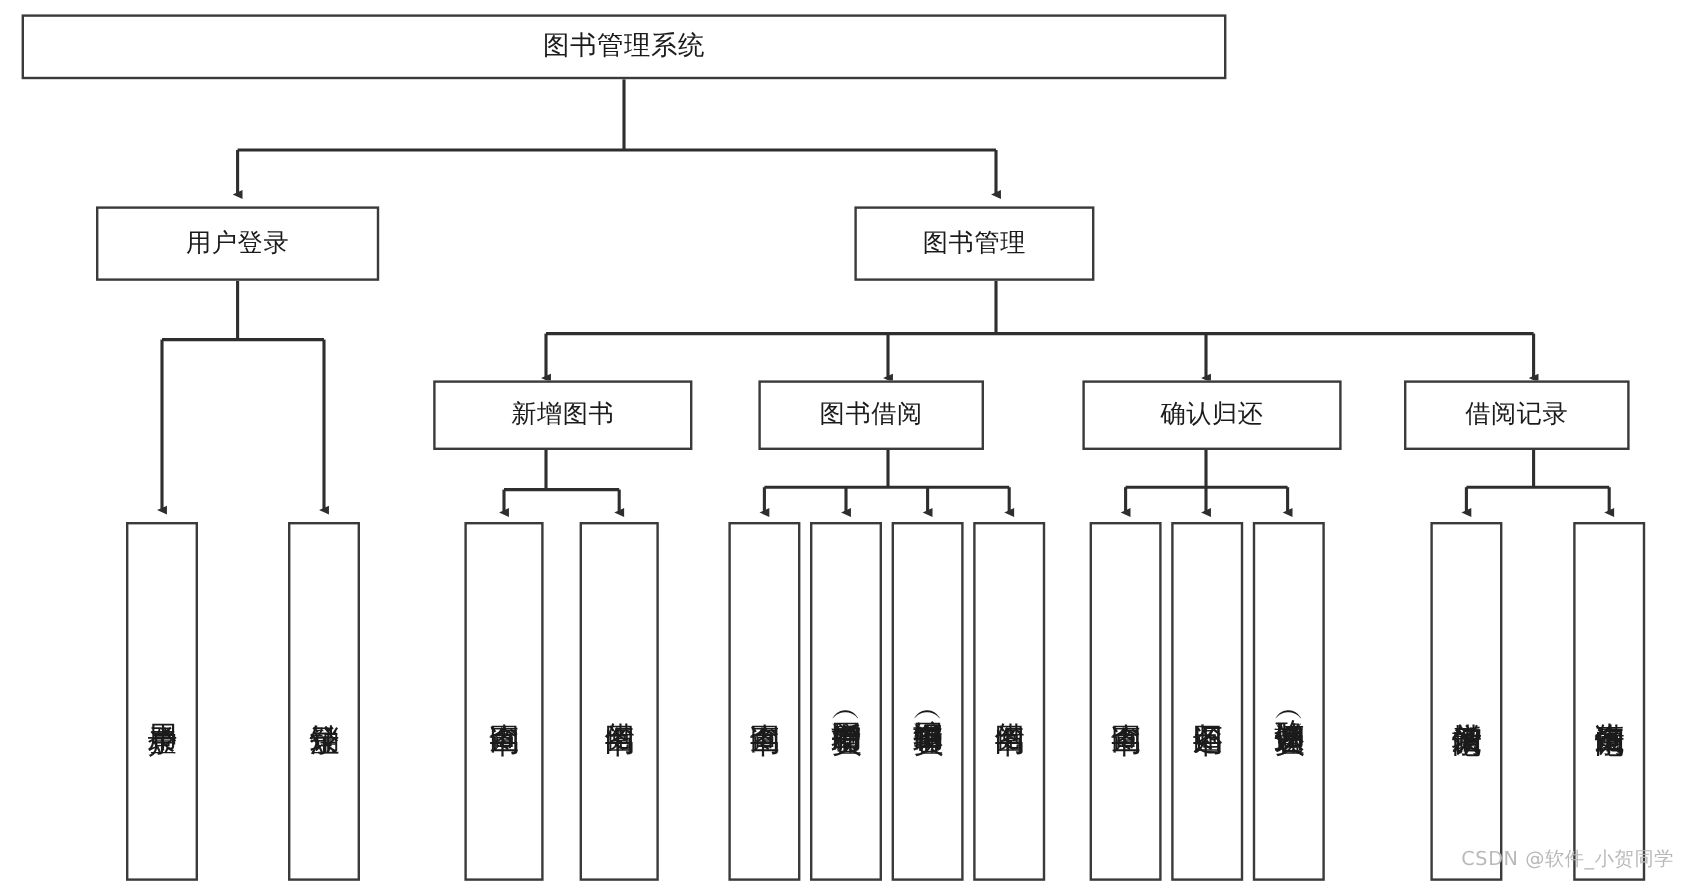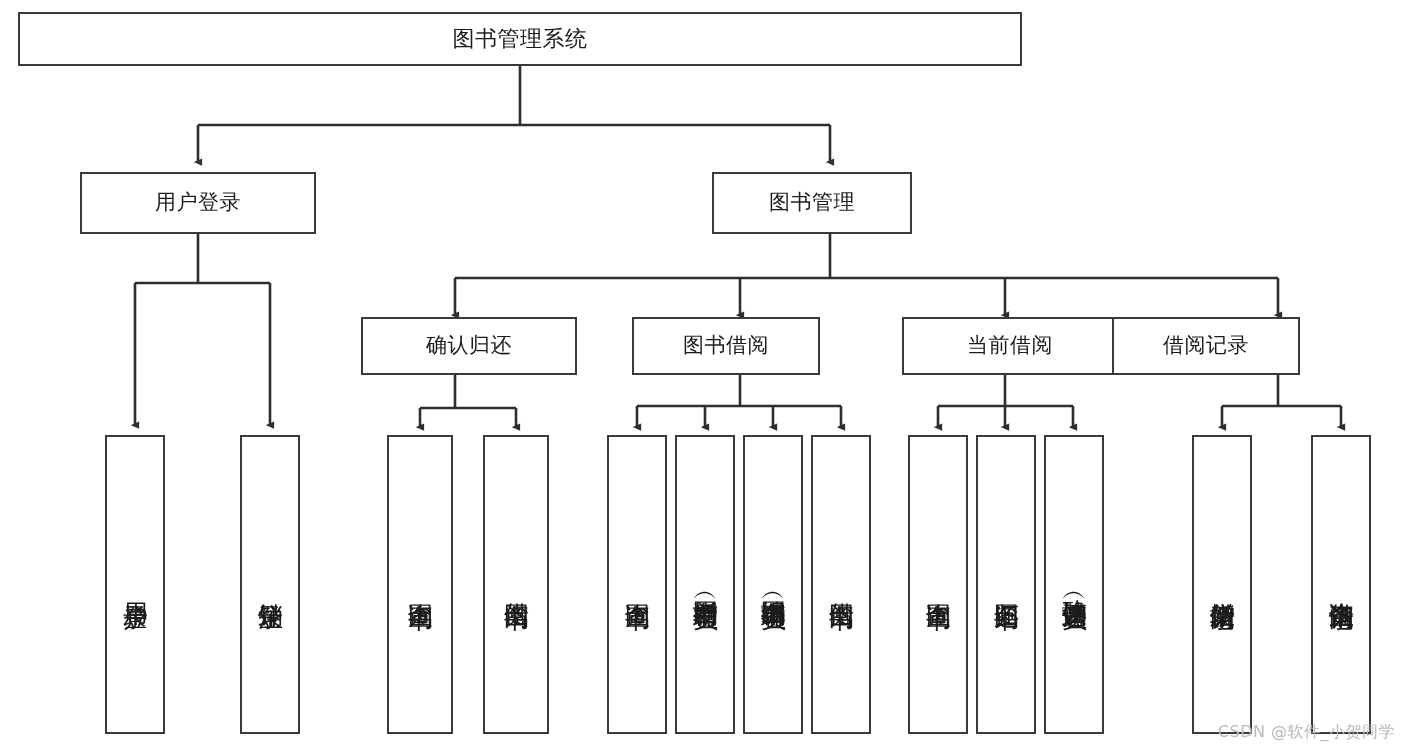--- a/index.html
+++ b/index.html
@@ -56,21 +56,21 @@
   }
   .node.vertical .vlabel {
     writing-mode: vertical-rl;
     text-orientation: upright;
     display: block;
     max-height: 100%;
   }
   #watermark {
     position: absolute;
     right: 10px;
-    bottom: 4px;
+    bottom: 20px;
     font-size: 16px;
     color: #b9b9b9;
     letter-spacing: 0.5px;
     white-space: nowrap;
     user-select: none;
   }
 </style>
 </head>
 <body>
 
@@ -131,29 +131,29 @@
   </div>
 
   <div class="node horizontal" style="left:80px; top:172px; width:236px; height:62px;">
     <span>用户登录</span>
   </div>
   <div class="node horizontal" style="left:712px; top:172px; width:200px; height:62px;">
     <span>图书管理</span>
   </div>
 
   <div class="node horizontal" style="left:361px; top:317px; width:216px; height:58px;">
-    <span>确认归还</span>
+    <span>新增图书</span>
   </div>
   <div class="node horizontal" style="left:632px; top:317px; width:188px; height:58px;">
     <span>图书借阅</span>
   </div>
   <div class="node horizontal" style="left:902px; top:317px; width:216px; height:58px;">
-    <span>当前借阅</span>
-  </div>
-  <div class="node horizontal" style="left:1112px; top:317px; width:188px; height:58px;">
+    <span>确认归还</span>
+  </div>
+  <div class="node horizontal" style="left:1170px; top:317px; width:188px; height:58px;">
     <span>借阅记录</span>
   </div>
 
   <div class="node vertical" style="left:105px; top:435px; width:60px; height:299px;">
     <span class="vlabel">用户登录</span>
   </div>
   <div class="node vertical" style="left:240px; top:435px; width:60px; height:299px;">
     <span class="vlabel">注销登录</span>
   </div>
 

